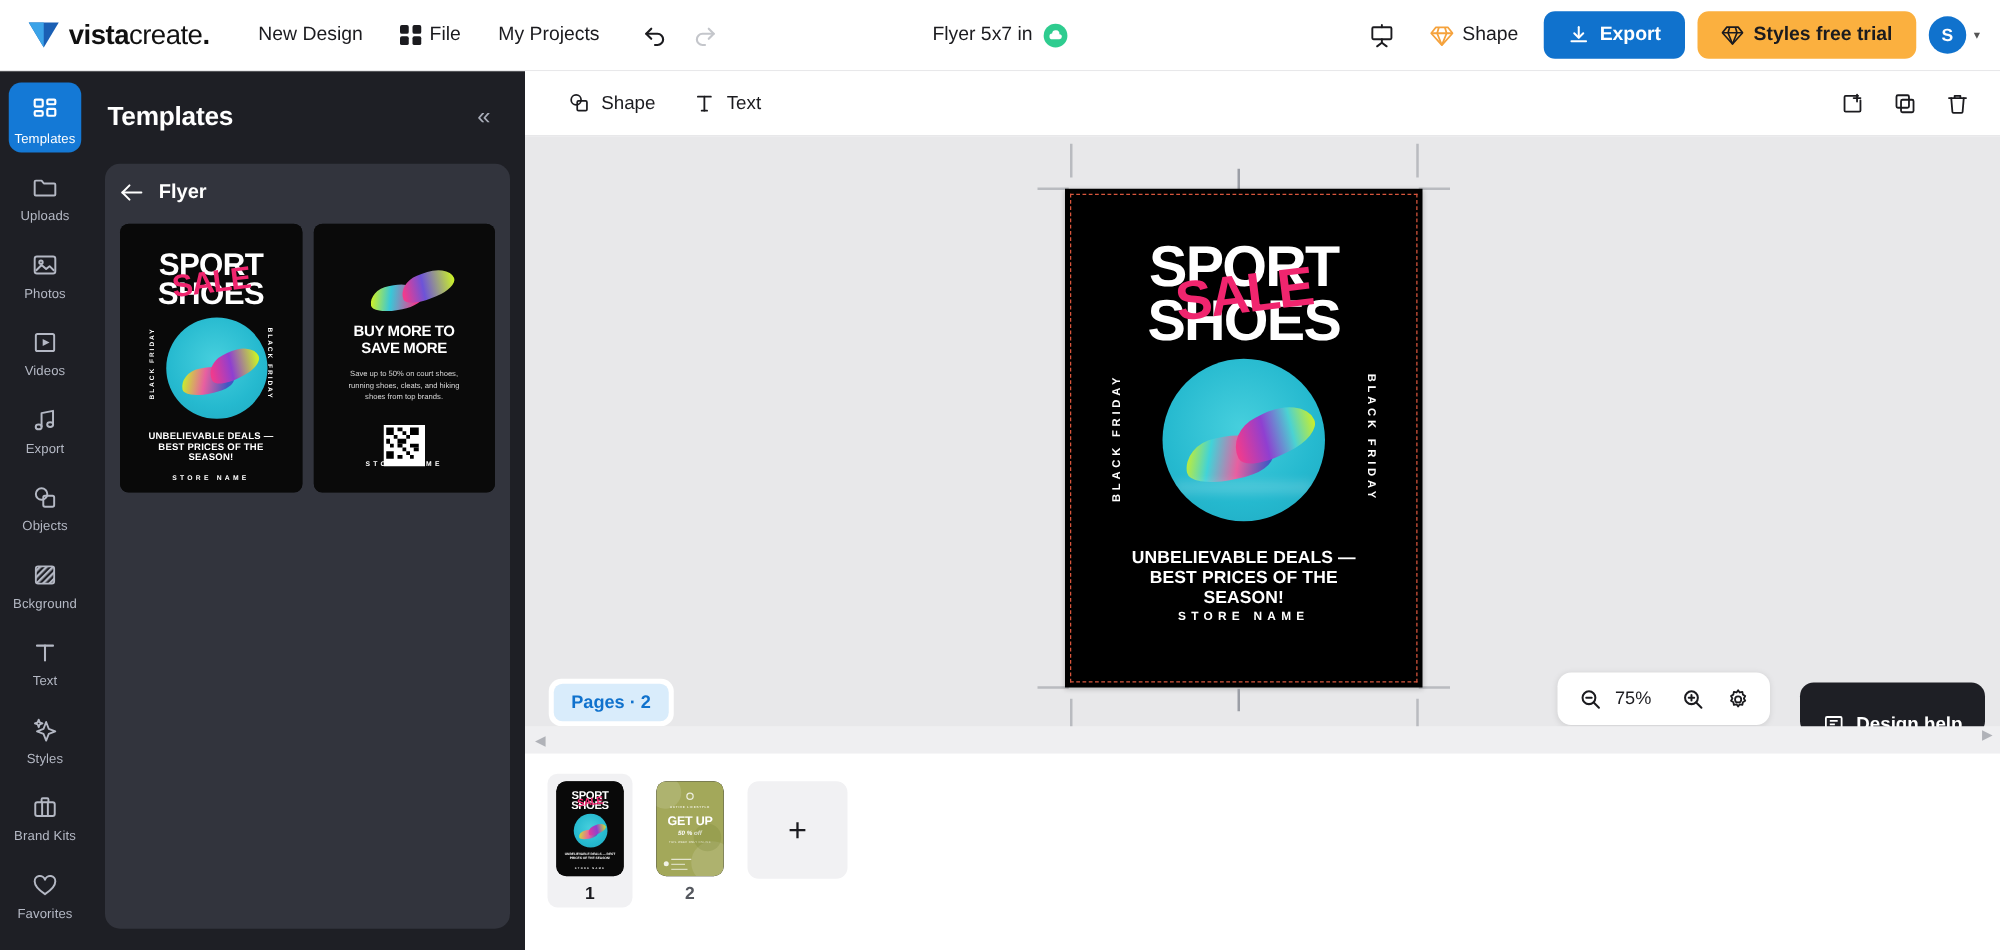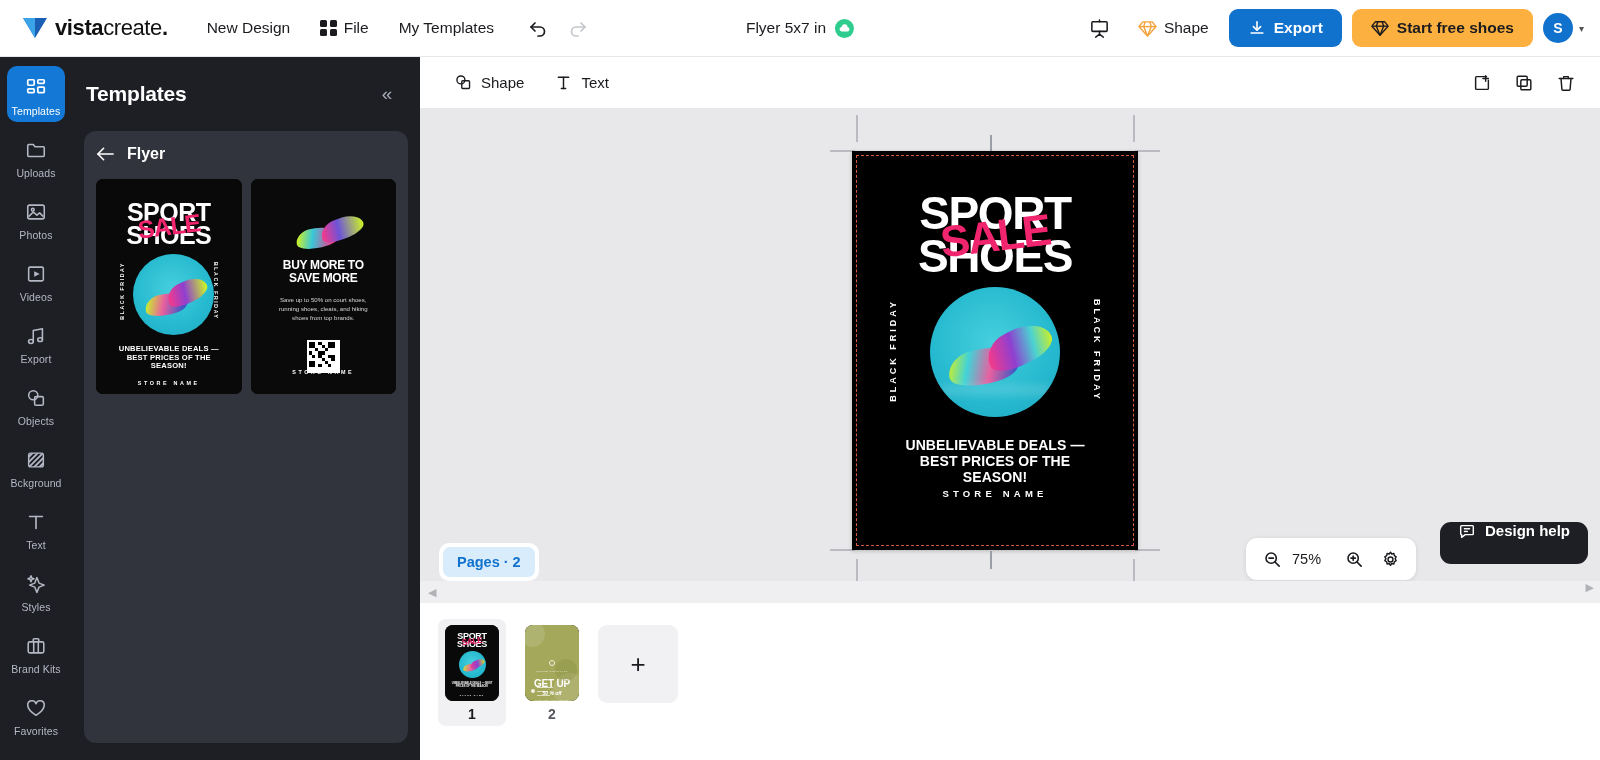--- a/index.html
+++ b/index.html
@@ -191,23 +191,23 @@
   #zoombar {
     position: absolute; right: 184px; bottom: 12px; height: 42px;
     background: #fff; border-radius: 11px; display: flex; align-items: center;
     padding: 0 10px; gap: 4px; box-shadow: 0 1px 5px rgba(0,0,0,.10);
   }
   .zbtn { width: 32px; height: 32px; border-radius: 7px; cursor: pointer;
           display: flex; align-items: center; justify-content: center; }
   #zoom-value { font-size: 14.5px; color: #1b1b1f; font-weight: 500; min-width: 42px; text-align: left; cursor: pointer; }
 
   #design-help {
-    position: absolute; right: 12px; bottom: 28px; height: 42px;
+    position: absolute; right: 12px; bottom: 4px; height: 42px;
     background: #1e1f25; color: #fff; border-radius: 11px;
-    display: flex; align-items: flex-start; gap: 9px; padding: 0 18px;
+    display: flex; align-items: flex-end; gap: 9px; padding: 0 18px;
     font-size: 15px; font-weight: 600; cursor: pointer; white-space: nowrap;
   }
 
   
   #strip-rail {
     position: absolute; top: 581px; left: 420px; width: 1180px; height: 22px;
     background: #efeff1; display: flex; align-items: center;
   }
   #strip-arrow { margin-left: 8px; color: #b0b2b8; font-size: 11px; cursor: pointer; }
   #strip-dots { position: absolute; left: 50%; transform: translateX(-50%); top: 603px;
@@ -231,21 +231,21 @@
     display: flex; align-items: center; justify-content: center; cursor: pointer;
     font-size: 26px; color: #1b1b1f; font-weight: 300; margin-top: 6px;
   }
 
   #right-scroll-arrow {
     position: absolute; right: 6px; top: 581px; color: #b0b2b8; font-size: 11px; cursor: pointer;
   }
 
   
   .olive { width:100%; height:100%; background: #a3a85a; position:relative; overflow:hidden;
-           display:flex; flex-direction:column; align-items:center;justify-content:flex-end; }
+           display:flex; flex-direction:column; align-items:center; }
 </style>
 </head>
 <body>
 
 <div id="topbar">
 
   <div class="logo-wrap">
     <span class="logo-mark">
       <svg width="26" height="24" viewBox="0 0 26 24">
         <polygon points="1,2 25,2 13,22" fill="#1a5fb4"></polygon>
@@ -263,21 +263,21 @@
     <span class="grid-icon">
         <i></i>
         <i></i>
         <i></i>
         <i></i>
       </span>
     <span>File</span>
   </div>
 
   <div class="nav-item" id="nav-myprojects">
-    <span>My Templates</span>
+    <span>My Projects</span>
   </div>
 
   <div class="undo-redo">
     <div class="ur-btn">
       <svg width="20" height="20" viewBox="0 0 20 20" fill="none" stroke="#1b1b1f" stroke-width="1.7" stroke-linecap="round" stroke-linejoin="round">
         <path d="M7 5 L3 9 L7 13"></path>
           <path d="M3 9 h9 a4.5 4.5 0 0 1 0 9 h-2"></path>
       </svg>
     </div>
     <div class="ur-btn">
@@ -326,21 +326,21 @@
       <span>Export</span>
     </button>
 
     <button id="trial-btn">
       <svg width="18" height="18" viewBox="0 0 20 20" fill="none" stroke="#1b1b1f" stroke-width="1.5" stroke-linejoin="round">
         <path d="M5 3 h10 l4 5 -9 10 -9 -10z"></path>
           <path d="M1.5 8 h17"></path>
           <path d="M7.5 3 L6 8 l4 10"></path>
           <path d="M12.5 3 L14 8 l-4 10"></path>
       </svg>
-      <span>Start free shoes</span>
+      <span>Styles free trial</span>
     </button>
 
     <div id="avatar">S</div>
     <div id="avatar-caret">▾</div>
   </div>
 </div>
 
 <div id="rail">
 
   <div class="rail-item active">

